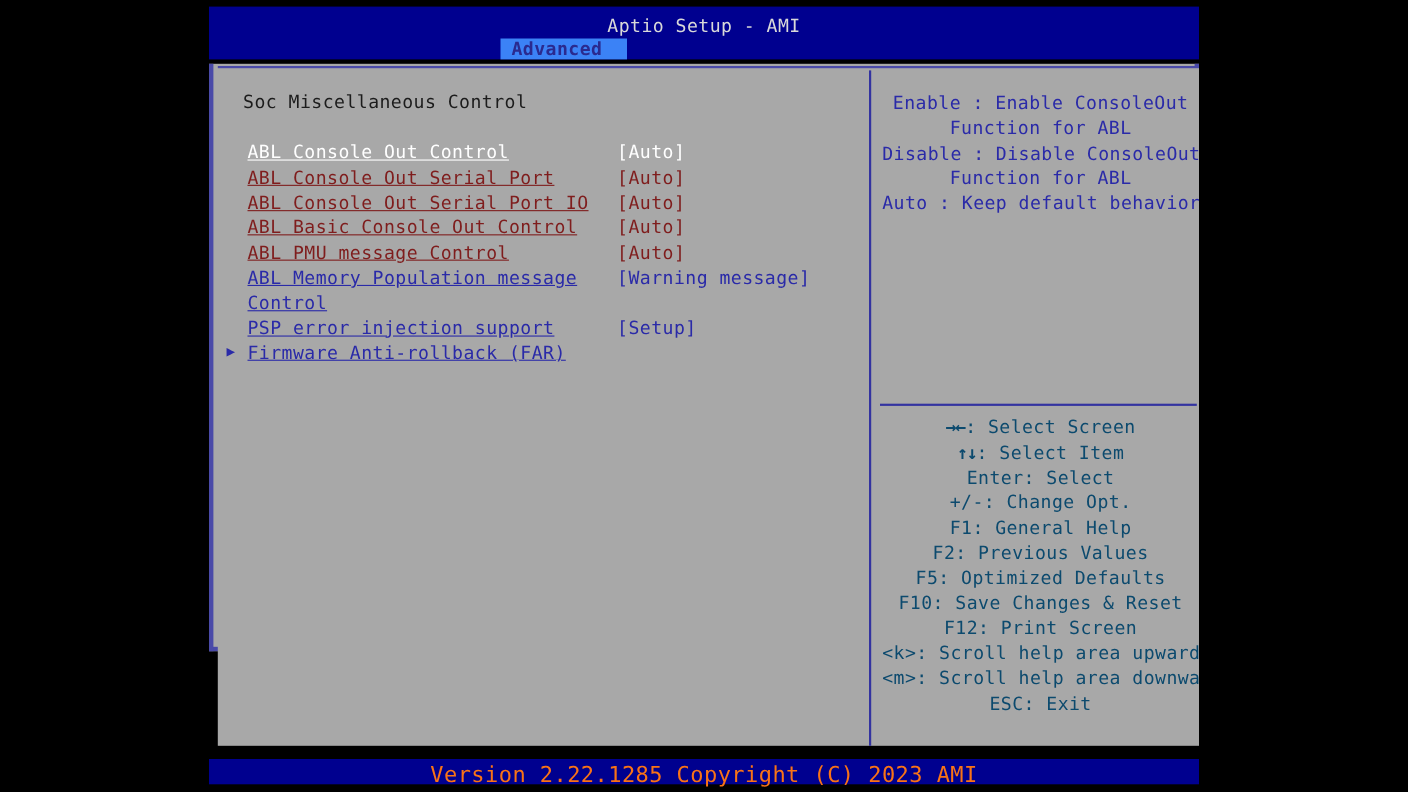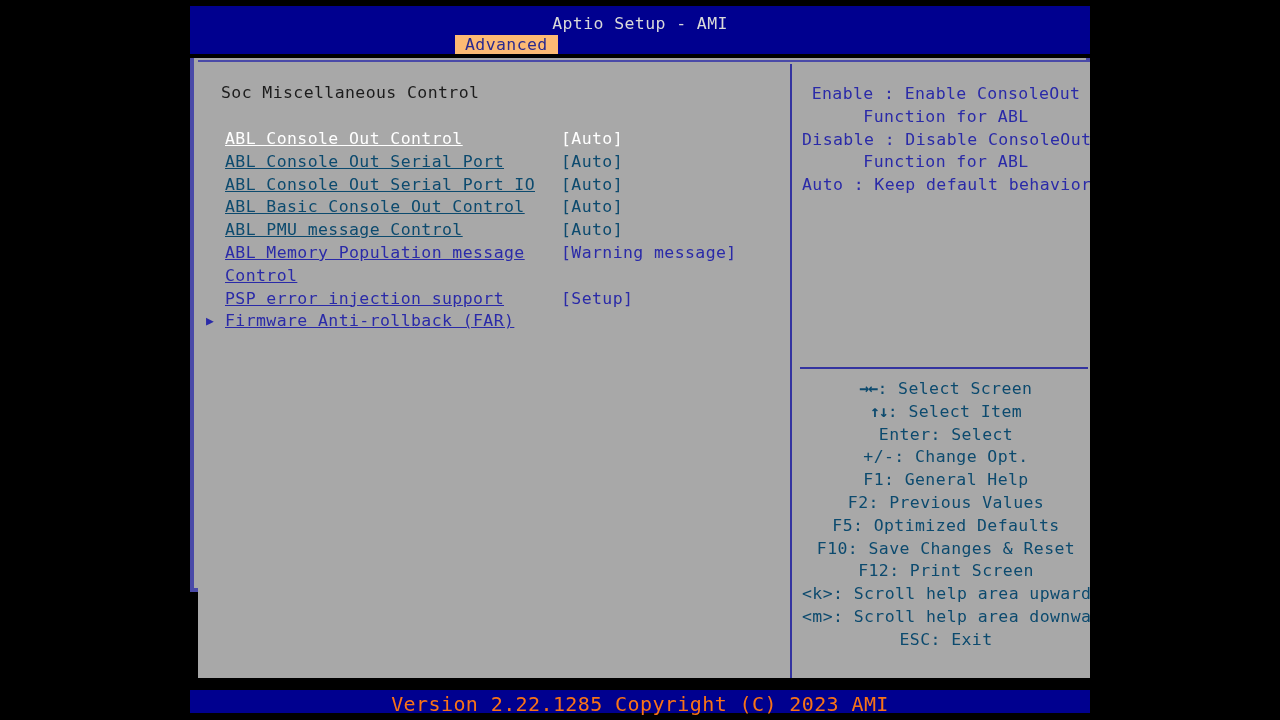--- a/index.html
+++ b/index.html
@@ -49,28 +49,29 @@
     left: 0;
     top: 29px;
     width: 900px;
     height: 19px;
   }
   .tab {
     position: absolute;
     left: 265px;
     top: 0;
     height: 19px;
-    padding: 1px 10px 0 10px;
-    box-sizing: border-box;
-    background: #fdba74;
+    padding: 1px 22px 0 10px;
+    box-sizing: border-box;
+    background: #3b82f6;
     color: #2a2a8f;
     font-size: 16.5px;
     line-height: 18px;
     letter-spacing: 0.4px;
     white-space: pre;
+    font-weight: bold;
   }
 
   
   .frame {
     position: absolute;
     left: 190px;
     top: 58px;
     width: 900px;
     height: 534px;
     background: #a8a8a8;
@@ -143,21 +144,21 @@
   .row .value {
     position: absolute;
     left: 363px;
     top: 0;
     line-height: 22.8px;
   }
   .row.cont .label {
     left: 27px;
   }
   .c-selected { color: #ffffff; }
-  .c-dim      { color: #0c4a6e; }
+  .c-dim      { color: #7f1d1d; }
   .c-blue     { color: #2a2aa8; }
 
   
   .right-pane {
     position: absolute;
     left: 596px;
     top: 2px;
     width: 296px;
     height: 614px;
     overflow: hidden;

